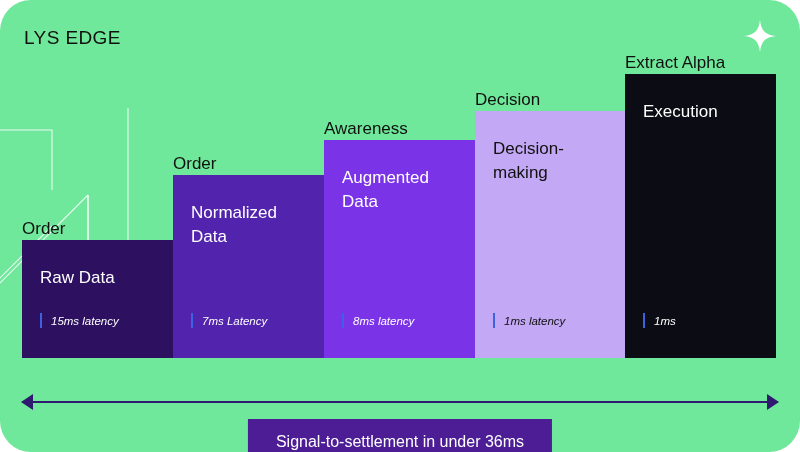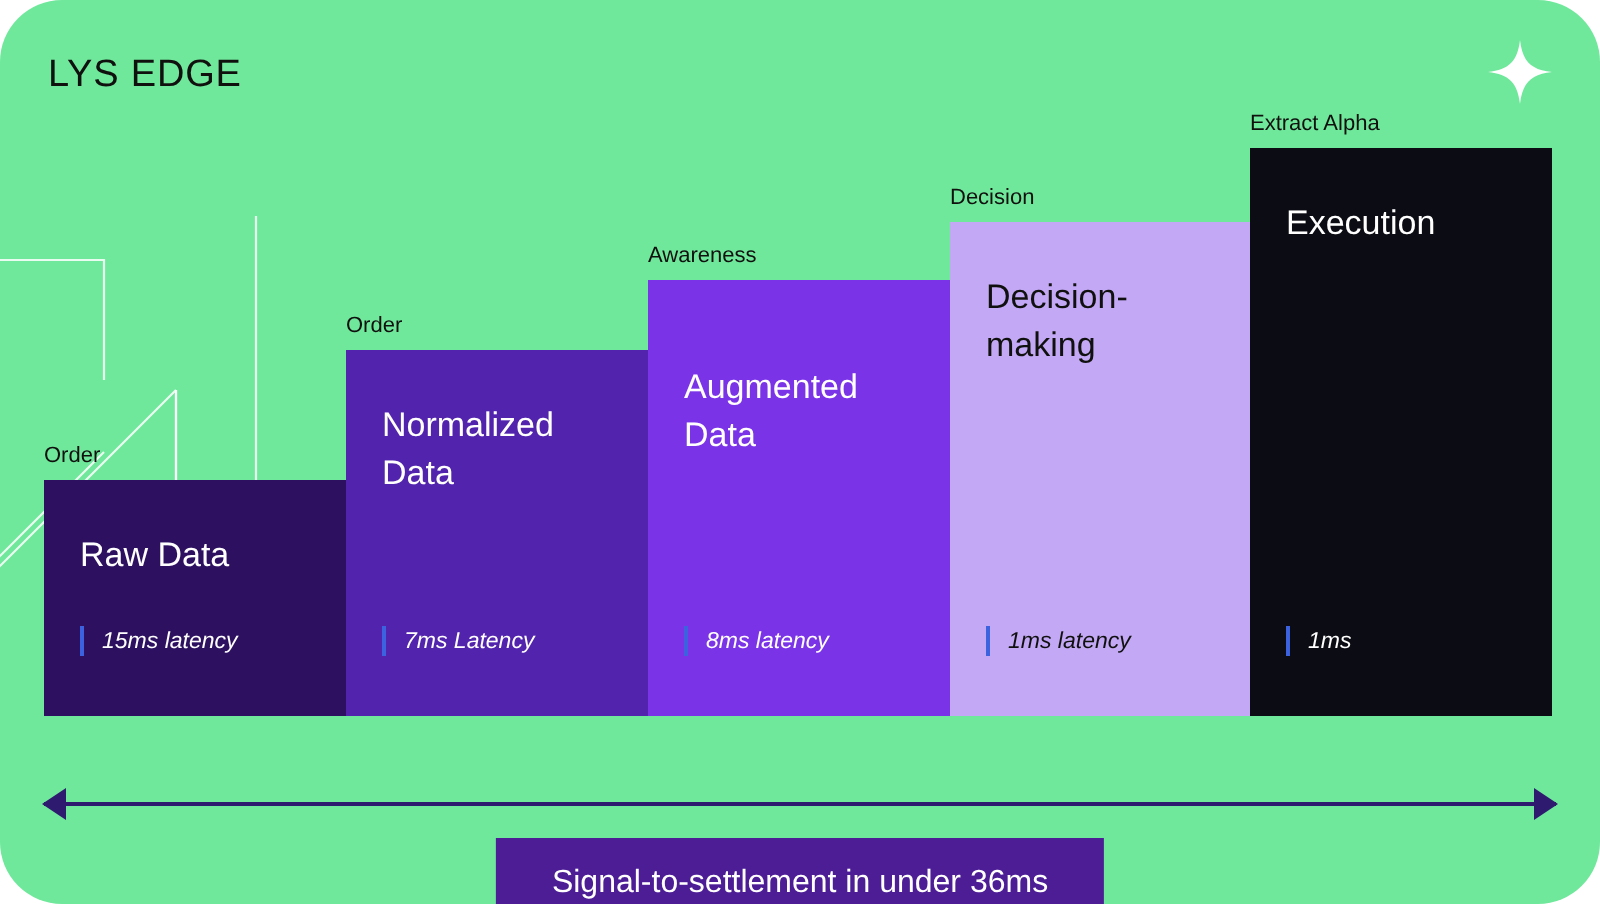--- a/index.html
+++ b/index.html
@@ -44,21 +44,21 @@
     position: absolute;
     left: 0; top: 0;
     width: 800px; height: 452px;
   }
   .bar-group { position: absolute; }
   .bar-caption {
     position: absolute;
     left: 0;
     bottom: 100%;
     margin-bottom: 5px;
-    font-size: 11px;
+    font-size: 17px;
     color: #10100F;
     white-space: nowrap;
     line-height: 13px;
   }
   .bar {
     position: absolute;
     left: 0; top: 0;
     width: 100%; height: 100%;
   }
   .bar-title {
@@ -167,21 +167,21 @@
       <div class="bar-title" style="color: rgb(255, 255, 255);">Normalized Data</div>
       <div class="bar-metric" style="color: rgb(255, 255, 255);">
         <span class="metric-rule" style="background: rgb(61, 98, 224);"></span>
         <span>7ms Latency</span>
       </div>
     </div>
 
     <div class="bar-group" style="left: 324px; top: 140px; width: 151px; height: 218px;">
       <div class="bar-caption">Awareness</div>
       <div class="bar" style="background: rgb(123, 51, 232);"></div>
-      <div class="bar-title" style="color: rgb(255, 255, 255); margin-top: 16px;">Augmented Data</div>
+      <div class="bar-title" style="color: rgb(255, 255, 255);">Augmented Data</div>
       <div class="bar-metric" style="color: rgb(255, 255, 255);">
         <span class="metric-rule" style="background: rgb(61, 98, 224);"></span>
         <span>8ms latency</span>
       </div>
     </div>
 
     <div class="bar-group" style="left: 475px; top: 111px; width: 150px; height: 247px;">
       <div class="bar-caption">Decision</div>
       <div class="bar" style="background: rgb(195, 168, 245);"></div>
       <div class="bar-title" style="color: rgb(16, 16, 15);">Decision-making</div>

